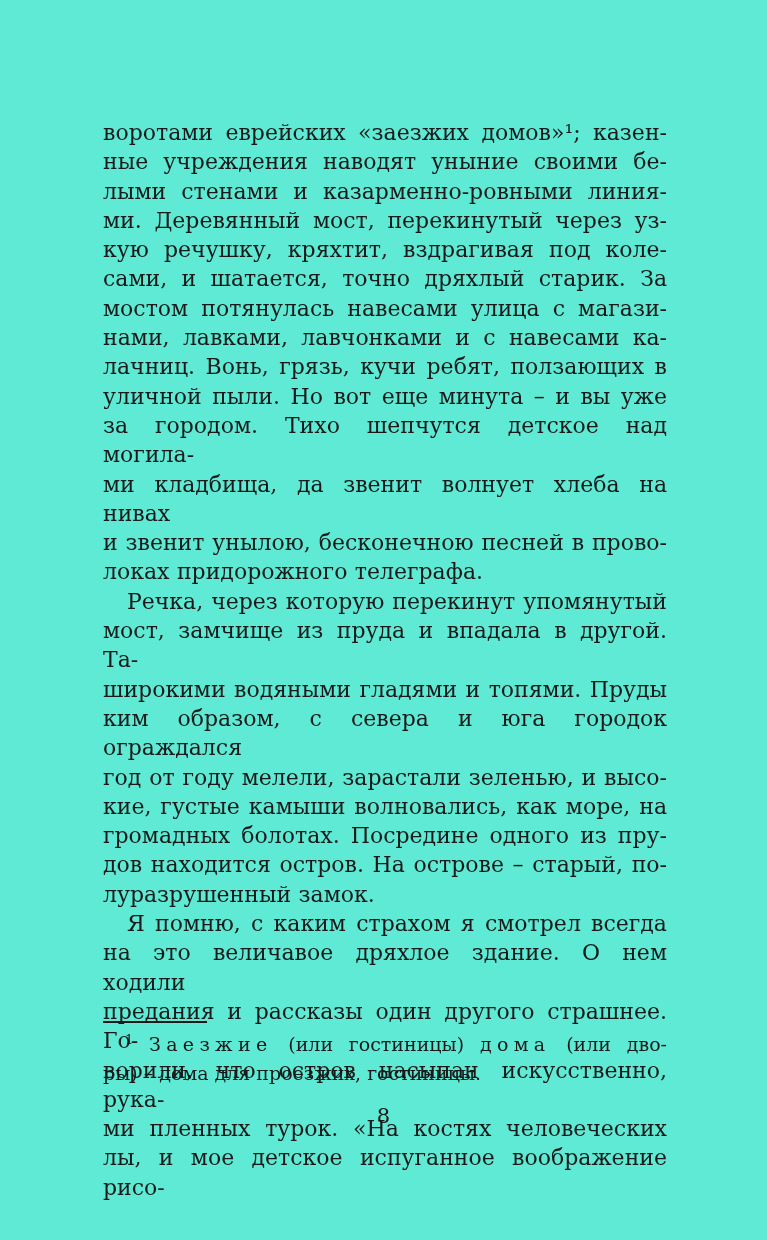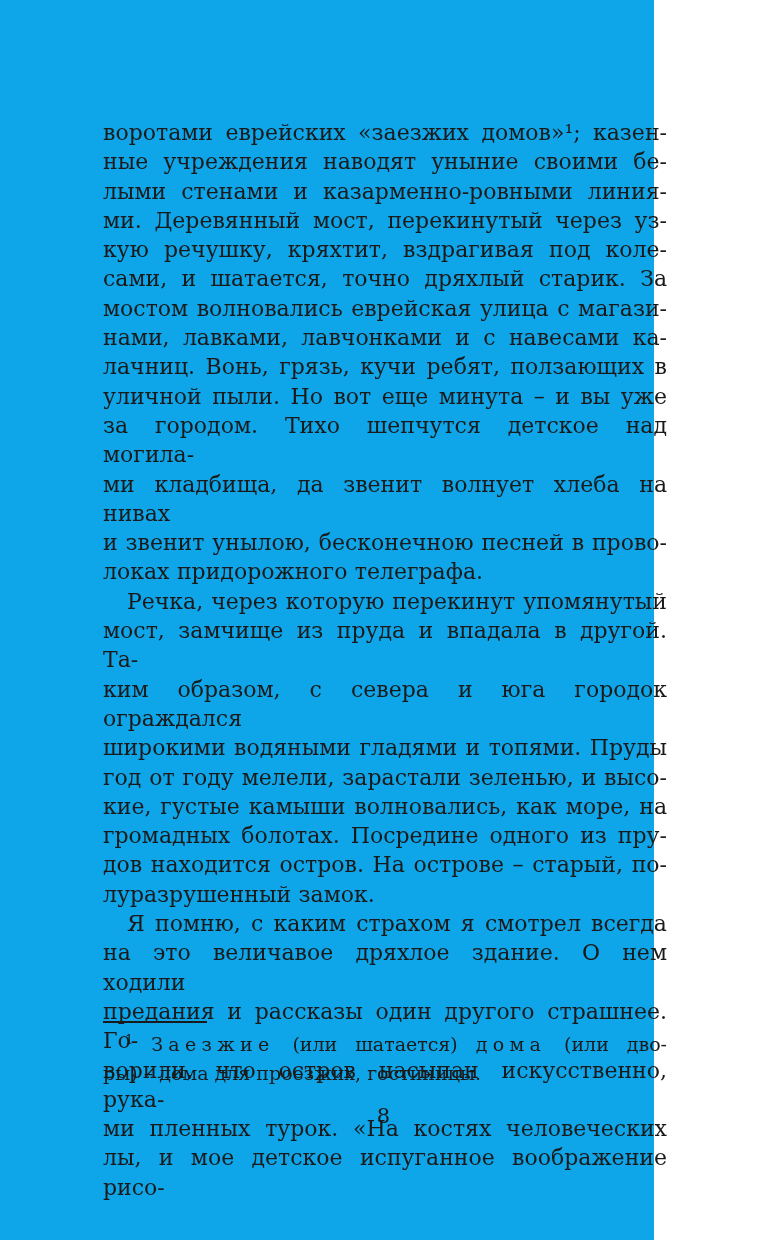--- a/index.html
+++ b/index.html
@@ -7,23 +7,23 @@
     padding: 0;
     width: 767px;
     height: 1240px;
     background: #ffffff;
     font-family: "DejaVu Serif", "Liberation Serif", serif;
     color: #1a1a1a;
     overflow: hidden;
   }
   .page {
     position: relative;
-    width: 654px;
+    width: 767px;
     height: 1240px;
-    background: #0ea5e9;
+    background: #5eead4;
   }
   .text-block {
     position: absolute;
     left: 103px;
     top: 118px;
     width: 564px;
     font-size: 22px;
     line-height: 29.3px;
   }
   .para { margin: 0; padding: 0; }
@@ -84,53 +84,53 @@
 <div class="page">
 
   <main class="text-block">
       <div class="para">
         <div class="line">воротами еврейских «заезжих домов»¹; казен-</div>
         <div class="line">ные учреждения наводят уныние своими бе-</div>
         <div class="line">лыми стенами и казарменно-ровными линия-</div>
         <div class="line">ми. Деревянный мост, перекинутый через уз-</div>
         <div class="line">кую речушку, кряхтит, вздрагивая под коле-</div>
         <div class="line">сами, и шатается, точно дряхлый старик. За</div>
-        <div class="line">мостом волновались еврейская улица с магази-</div>
+        <div class="line">мостом потянулась навесами улица с магази-</div>
         <div class="line">нами, лавками, лавчонками и с навесами ка-</div>
         <div class="line">лачниц. Вонь, грязь, кучи ребят, ползающих в</div>
         <div class="line">уличной пыли. Но вот еще минута – и вы уже</div>
         <div class="line">за городом. Тихо шепчутся детское над могила-</div>
         <div class="line">ми кладбища, да звенит волнует хлеба на нивах</div>
         <div class="line">и звенит унылою, бесконечною песней в прово-</div>
         <div class="line last">локах придорожного телеграфа.</div>
       </div>
       <div class="para indent">
         <div class="line">Речка, через которую перекинут упомянутый</div>
         <div class="line">мост, замчище из пруда и впадала в другой. Та-</div>
+        <div class="line">широкими водяными гладями и топями. Пруды</div>
         <div class="line">ким образом, с севера и юга городок ограждался</div>
-        <div class="line">широкими водяными гладями и топями. Пруды</div>
         <div class="line">год от году мелели, зарастали зеленью, и высо-</div>
         <div class="line">кие, густые камыши волновались, как море, на</div>
         <div class="line">громадных болотах. Посредине одного из пру-</div>
         <div class="line">дов находится остров. На острове – старый, по-</div>
         <div class="line last">луразрушенный замок.</div>
       </div>
       <div class="para indent">
         <div class="line">Я помню, с каким страхом я смотрел всегда</div>
         <div class="line">на это величавое дряхлое здание. О нем ходили</div>
         <div class="line">предания и рассказы один другого страшнее. Го-</div>
         <div class="line">ворили, что остров насыпан искусственно, рука-</div>
         <div class="line">ми пленных турок. «На костях человеческих</div>
         <div class="line">лы, и мое детское испуганное воображение рисо-</div>
       </div>
     </main>
 
   <div class="footnote">
     <div class="footnote-rule"></div>
     <div class="footnote-text">
-        <div class="fn-line just"><span class="fn-sup">1</span><span> </span><span class="spaced">Заезжие</span><span> (или шатается) </span><span class="spaced">дома</span><span> (или дво-</span></div>
+        <div class="fn-line just"><span class="fn-sup">1</span><span> </span><span class="spaced">Заезжие</span><span> (или гостиницы) </span><span class="spaced">дома</span><span> (или дво-</span></div>
         <div class="fn-line"><span>ры) – дома для проезжих, гостиницы.</span></div>
       </div>
   </div>
 
   <div class="page-number">8</div>
 
 </div>
 
 </body></html>

